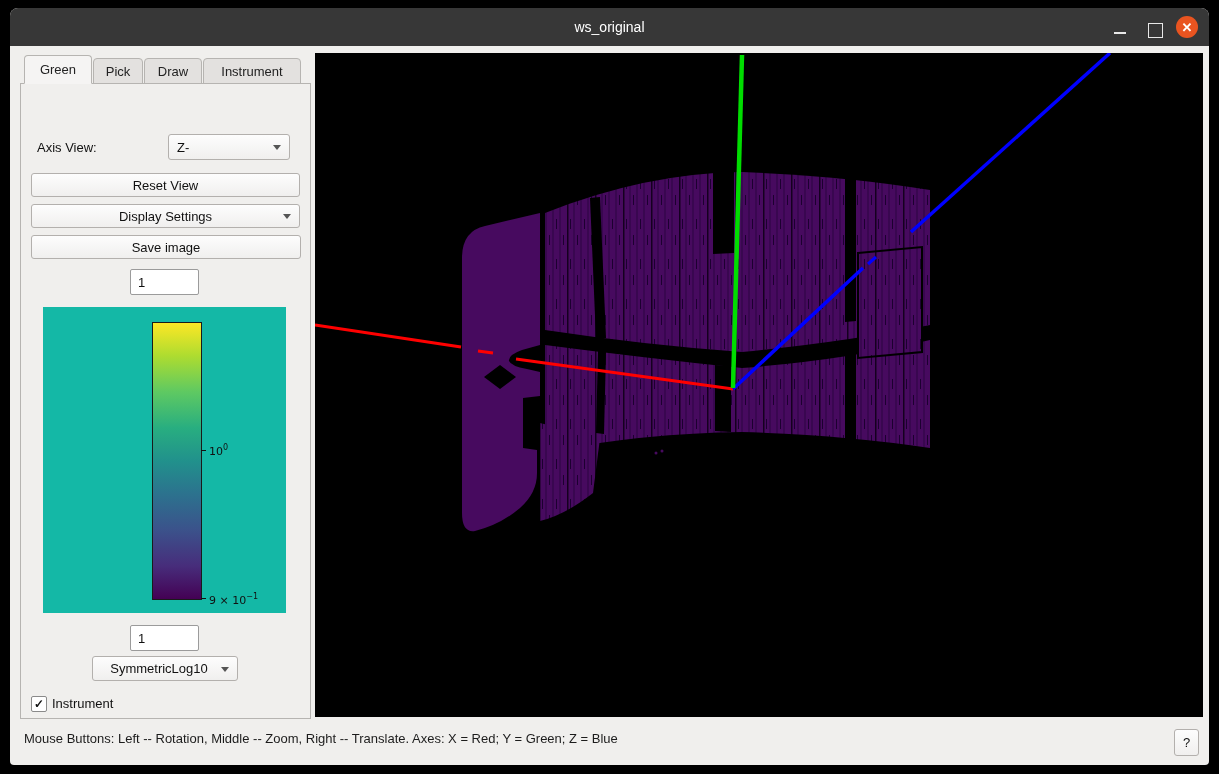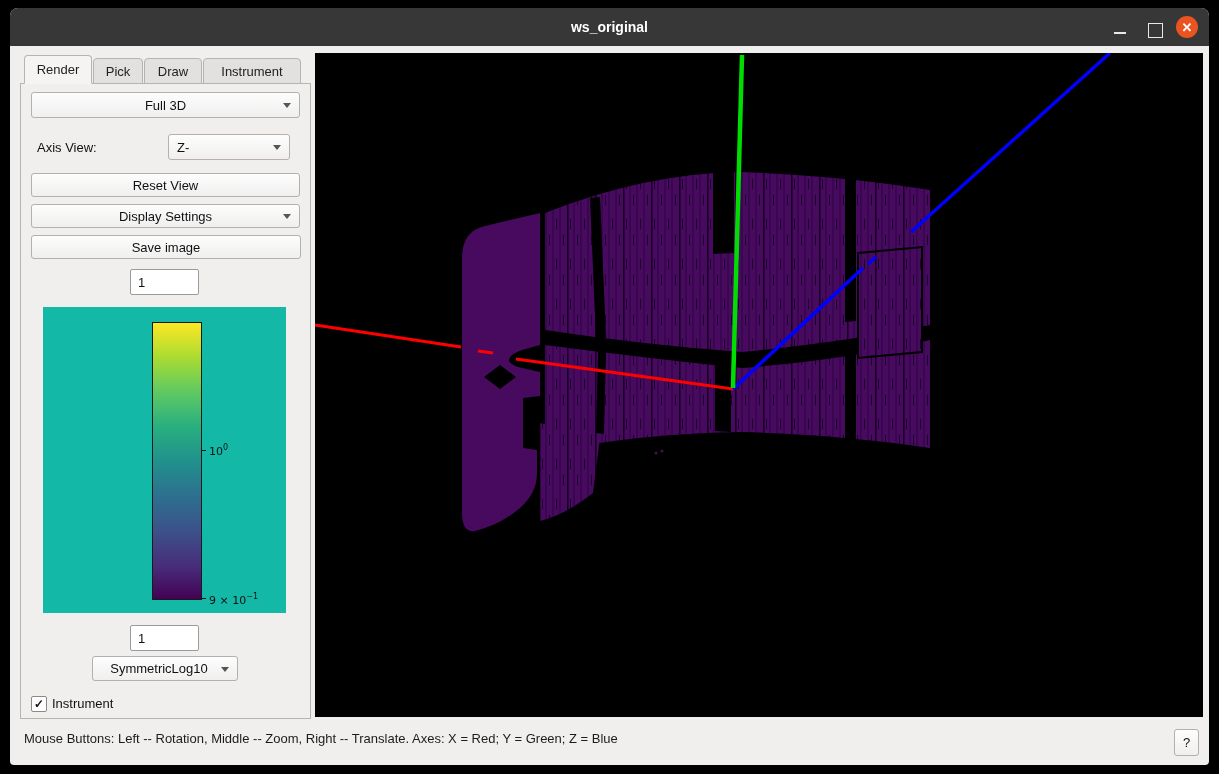--- a/index.html
+++ b/index.html
@@ -1,20 +1,20 @@
 <!DOCTYPE html>
 <html><head>
 <meta charset="utf-8">
 <style>
   html,body{margin:0;padding:0;}
   body{width:1219px;height:774px;background:#000;font-family:"Liberation Sans",sans-serif;position:relative;overflow:hidden;}
   .window{position:absolute;left:10px;top:8px;width:1199px;height:757px;background:#f0efed;border-radius:8px 8px 4px 4px;}
   
   .titlebar{position:absolute;left:0;top:0;width:1199px;height:38px;background:#373737;border-radius:8px 8px 0 0;}
-  .title{position:absolute;left:0;right:0;top:0;height:38px;display:flex;align-items:center;justify-content:center;color:#fff;font-weight:bold;font-size:14px;}
+  .title{position:absolute;left:0;right:0;top:0;height:38px;display:flex;align-items:center;justify-content:center;color:#fff;font-weight:normal;font-size:14px;}
   .btn-min{position:absolute;left:1101px;top:14px;width:18px;height:14px;cursor:default;}
   .btn-min span{position:absolute;left:3px;bottom:2px;width:12px;border-bottom:2px solid #e8e8e8;}
   .btn-max{position:absolute;left:1138px;top:15px;width:13px;height:13px;border:1.5px solid #e8e8e8;background:transparent;}
   .btn-close{position:absolute;left:1166px;top:8px;width:22px;height:22px;border-radius:50%;background:#e95420;color:#fff;display:flex;align-items:center;justify-content:center;font-size:13px;font-weight:bold;}
   
   .tabbar{position:absolute;left:14px;top:47px;display:flex;align-items:flex-end;height:29px;}
   .tab{box-sizing:border-box;border:1px solid #b6b4b1;background:#e3e1df;height:26px;display:flex;align-items:center;justify-content:center;font-size:13px;color:#222;border-radius:4px 4px 0 0;margin-right:1px;}
   .tab.active{background:#f5f4f3;height:29px;border-bottom:1px solid #f5f4f3;z-index:3;}
   .frame{position:absolute;left:10px;top:75px;width:289px;height:634px;border:1px solid #b6b4b1;background:#f0efed;z-index:1;}
   
@@ -49,38 +49,34 @@
         <span></span>
       </div>
     <div class="btn-max"></div>
     <div class="btn-close">
         <span>✕</span>
       </div>
   </div>
 
   <div class="tabbar">
     <div class="tab active" style="width:68px">
-        <span>Render</span>
+        <span>Green</span>
       </div>
     <div class="tab" style="width:50px">
         <span>Pick</span>
       </div>
     <div class="tab" style="width:58px">
         <span>Draw</span>
       </div>
     <div class="tab" style="width:98px">
         <span>Instrument</span>
       </div>
   </div>
   <div class="frame"></div>
 
-  <div class="combo" style="left:21px;top:84px;width:269px;height:26px">
-    <span>Full 3D</span>
-    <span class="arr"></span>
-  </div>
 
   <div class="label" style="left:27px;top:132px">Axis View:</div>
   <div class="combo" style="left:158px;top:126px;width:122px;height:26px;justify-content:flex-start;padding-left:8px">
     <span>Z-</span>
     <span class="arr"></span>
   </div>
 
   <button class="pushbtn" style="left:21px;top:165px;width:269px;height:24px">
       <span>Reset View</span>
     </button>

